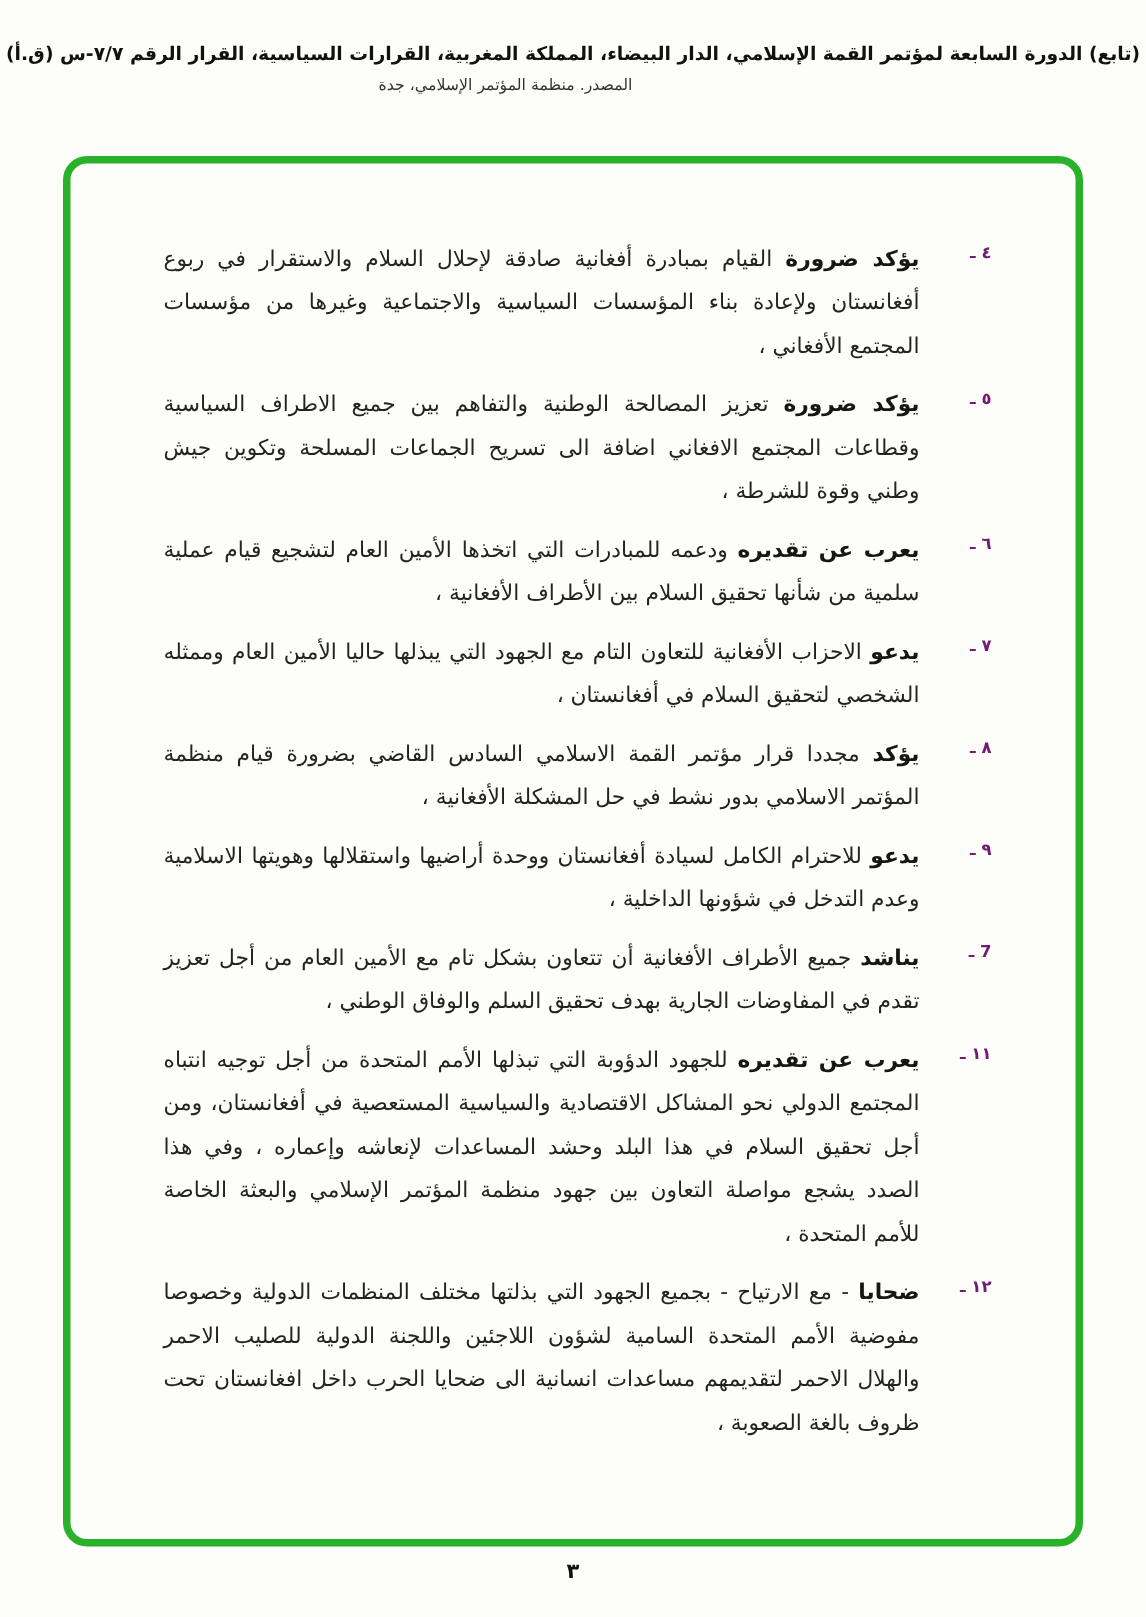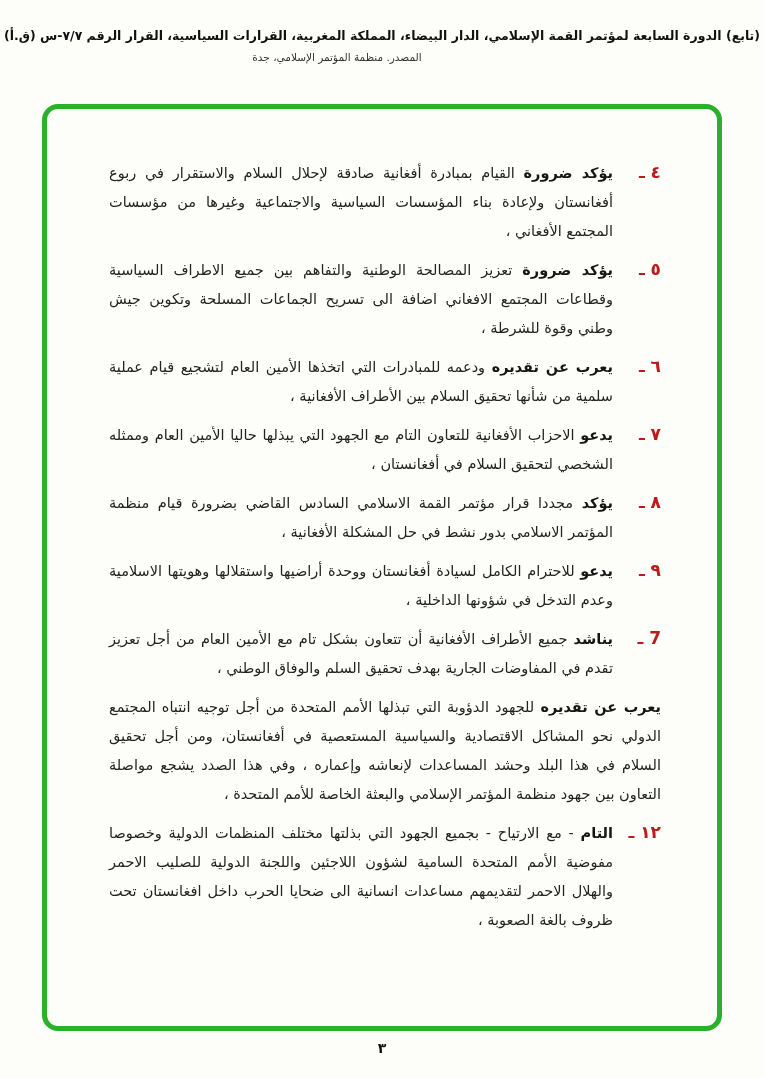--- a/index.html
+++ b/index.html
@@ -55,23 +55,23 @@
     height:100%;
     overflow:hidden;
   }
   .item{
     display:flex;
     gap:12px;
     margin-bottom:10px;
   }
   .num{
     flex:0 0 36px;
-    font-size:17px;
+    font-size:11px;
     font-weight:bold;
-    color:#b91c1c;
+    color:#701a75;
     padding-top:3px;
     white-space:nowrap;
   }
   .text{
     flex:1;
     font-size:14.5px;
     line-height:2.0;
     text-align:justify;
     color:#232323;
   }
@@ -132,26 +132,27 @@
         <span class="num">٩ ـ</span>
         <p class="text"><strong class="lead">يدعو</strong><span> للاحترام الكامل لسيادة أفغانستان ووحدة أراضيها واستقلالها وهويتها الاسلامية وعدم التدخل في شؤونها الداخلية ،</span></p>
       </div>
 
       <div class="item">
         <span class="num">7 ـ</span>
         <p class="text"><strong class="lead">يناشد</strong><span> جميع الأطراف الأفغانية أن تتعاون بشكل تام مع الأمين العام من أجل تعزيز تقدم في المفاوضات الجارية بهدف تحقيق السلم والوفاق الوطني ،</span></p>
       </div>
 
       <div class="item">
+        <span class="num">١١ ـ</span>
         <p class="text"><strong class="lead">يعرب عن تقديره</strong><span> للجهود الدؤوبة التي تبذلها الأمم المتحدة من أجل توجيه انتباه المجتمع الدولي نحو المشاكل الاقتصادية والسياسية المستعصية في أفغانستان، ومن أجل تحقيق السلام في هذا البلد وحشد المساعدات لإنعاشه وإعماره ، وفي هذا الصدد يشجع مواصلة التعاون بين جهود منظمة المؤتمر الإسلامي والبعثة الخاصة للأمم المتحدة ،</span></p>
       </div>
 
       <div class="item">
         <span class="num">١٢ ـ</span>
-        <p class="text"><strong class="lead">التام</strong><span> - مع الارتياح - بجميع الجهود التي بذلتها مختلف المنظمات الدولية وخصوصا مفوضية الأمم المتحدة السامية لشؤون اللاجئين واللجنة الدولية للصليب الاحمر والهلال الاحمر لتقديمهم مساعدات انسانية الى ضحايا الحرب داخل افغانستان تحت ظروف بالغة الصعوبة ،</span></p>
+        <p class="text"><strong class="lead">ضحايا</strong><span> - مع الارتياح - بجميع الجهود التي بذلتها مختلف المنظمات الدولية وخصوصا مفوضية الأمم المتحدة السامية لشؤون اللاجئين واللجنة الدولية للصليب الاحمر والهلال الاحمر لتقديمهم مساعدات انسانية الى ضحايا الحرب داخل افغانستان تحت ظروف بالغة الصعوبة ،</span></p>
       </div>
 
     </div>
   </div>
 
   <div class="page-number">٣</div>
 
 </div>
 
 </body></html>

